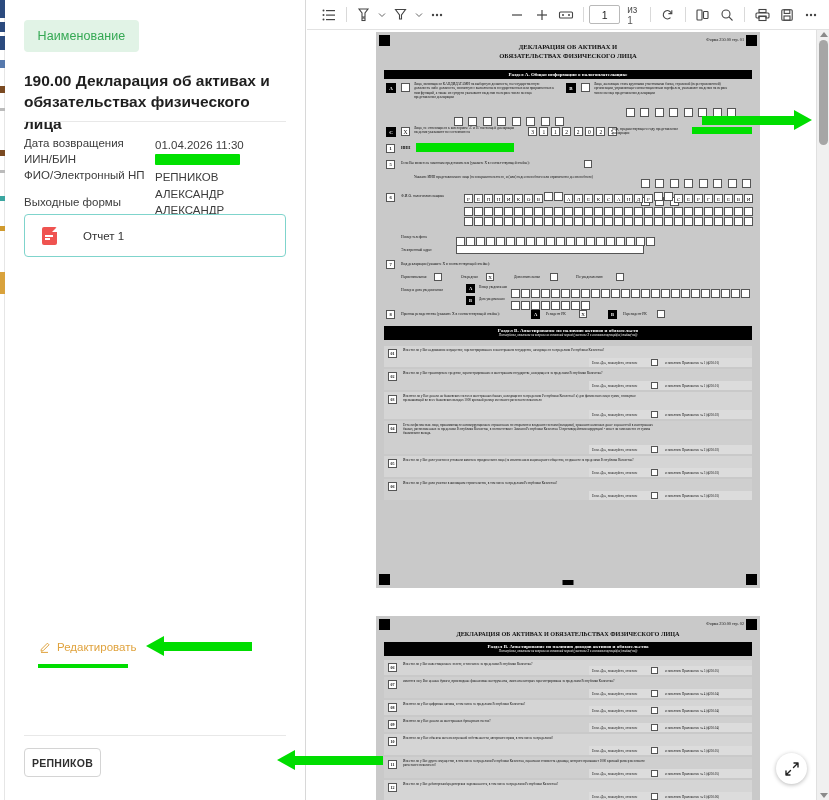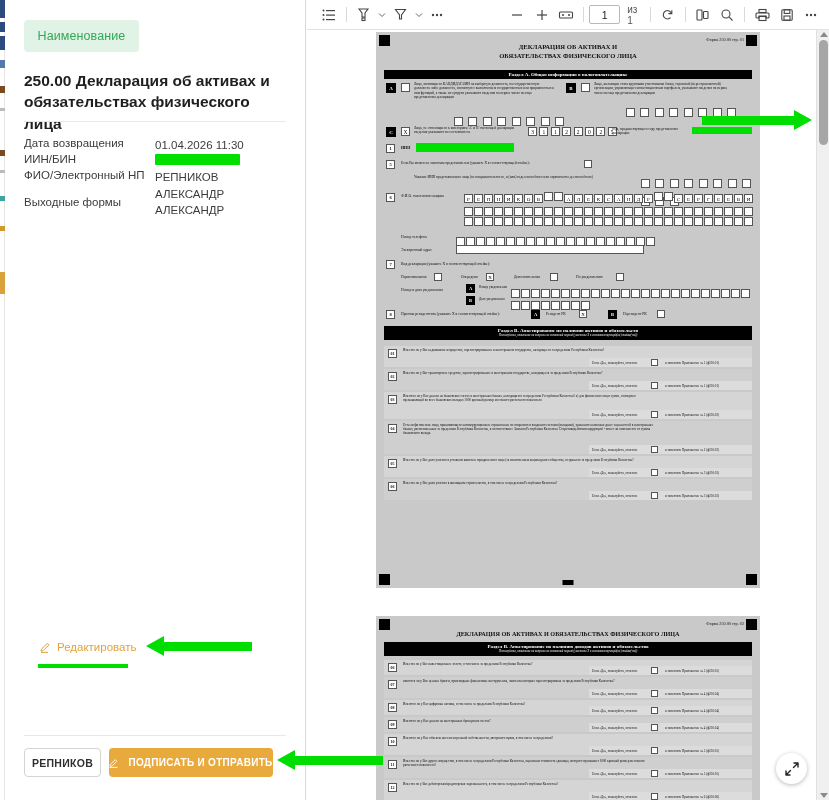--- a/index.html
+++ b/index.html
@@ -231,21 +231,21 @@
       <div class="blip" style="top:108px;height:3px;background:#bbb;"></div>
       <div class="blip" style="top:150px;height:6px;background:#7a4a22;"></div>
       <div class="blip" style="top:170px;height:3px;background:#bbb;"></div>
       <div class="blip" style="top:196px;height:5px;background:#3ba6a0;"></div>
       <div class="blip" style="top:226px;height:5px;background:#d09a2e;"></div>
       <div class="blip" style="top:272px;height:22px;background:#d9a23c;"></div>
     </div>
 
     <div id="status-badge">Наименование</div>
 
-    <div id="page-title">250.00 Декларация об активах и обязательствах физического лица</div>
+    <div id="page-title">190.00 Декларация об активах и обязательствах физического лица</div>
 
     <div id="divider-1"></div>
 
     <div class="meta-row" style="top:137px;">
       <span class="meta-label">Дата возвращения</span>
       <span class="meta-value">01.04.2026 11:30</span>
     </div>
 
     <div class="meta-row" style="top:153px;">
       <span class="meta-label">ИИН/БИН</span>
@@ -254,45 +254,42 @@
       </span>
     </div>
 
     <div class="meta-row" style="top:169px;">
       <span class="meta-label">ФИО/Электронный НП</span>
       <span class="meta-value">РЕПНИКОВ АЛЕКСАНДР АЛЕКСАНДР</span>
     </div>
 
     <div id="out-forms-label">Выходные формы</div>
 
+    <div id="report-card">
+      <span id="pdf-icon">
+          <span class="lines"></span>
+        </span>
+      <span id="report-name">Отчет 1</span>
+    </div>
 
     <div id="edit-link">
       <span id="edit-pencil">
         <svg width="12" height="12" viewBox="0 0 12 12">
             <path d="M1 10.2l.4-2 6-6 1.6 1.6-6 6-2 .4z" fill="none" stroke="#e0a33e" stroke-width="1"></path>
             <path d="M1 11.4h7" stroke="#e0a33e" stroke-width="1"></path>
           </svg>
       </span>
       <span>Редактировать</span>
     </div>
 
 
     <div id="divider-2"></div>
 
     <div id="btn-close">РЕПНИКОВ</div>
 
-    <div id="btn-sign">
-      <span class="pen">
-        <svg width="13" height="11" viewBox="0 0 13 11">
-            <path d="M1 9.2l.3-1.6 5-5L7.8 4.2l-5 5L1 9.2z" fill="none" stroke="#fff" stroke-width=".9"></path>
-            <path d="M.5 10.4h8" stroke="#fff" stroke-width=".9"></path>
-          </svg>
-      </span>
-      <span>ПОДПИСАТЬ И ОТПРАВИТЬ</span>
-    </div>
   </div>
 
   <div id="viewer">
 
     <div id="viewer-toolbar">
       <div style="width:10px;"></div>
       <div class="tb-btn">
         <svg width="14" height="14" viewBox="0 0 14 14">
             <circle cx="1.5" cy="2.5" r="1" fill="#444"></circle>
             <circle cx="1.5" cy="7" r="1" fill="#444"></circle>

